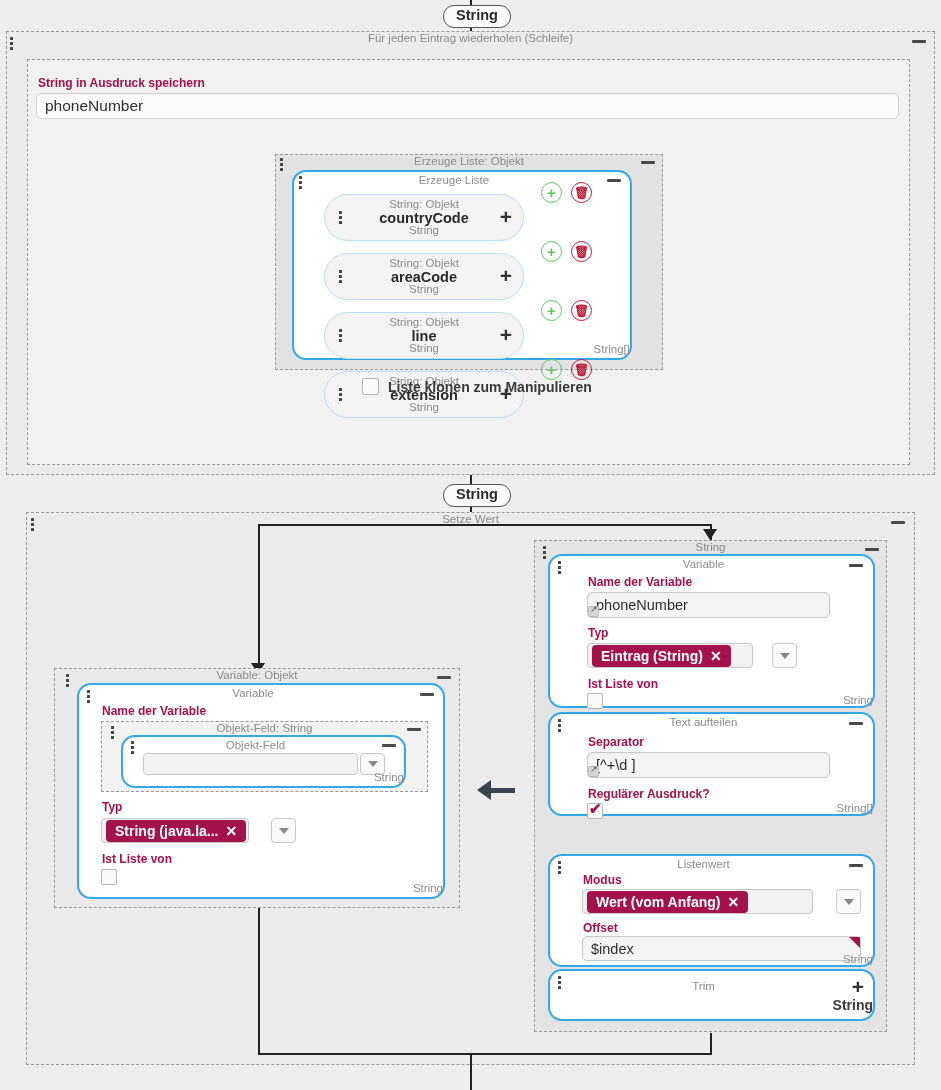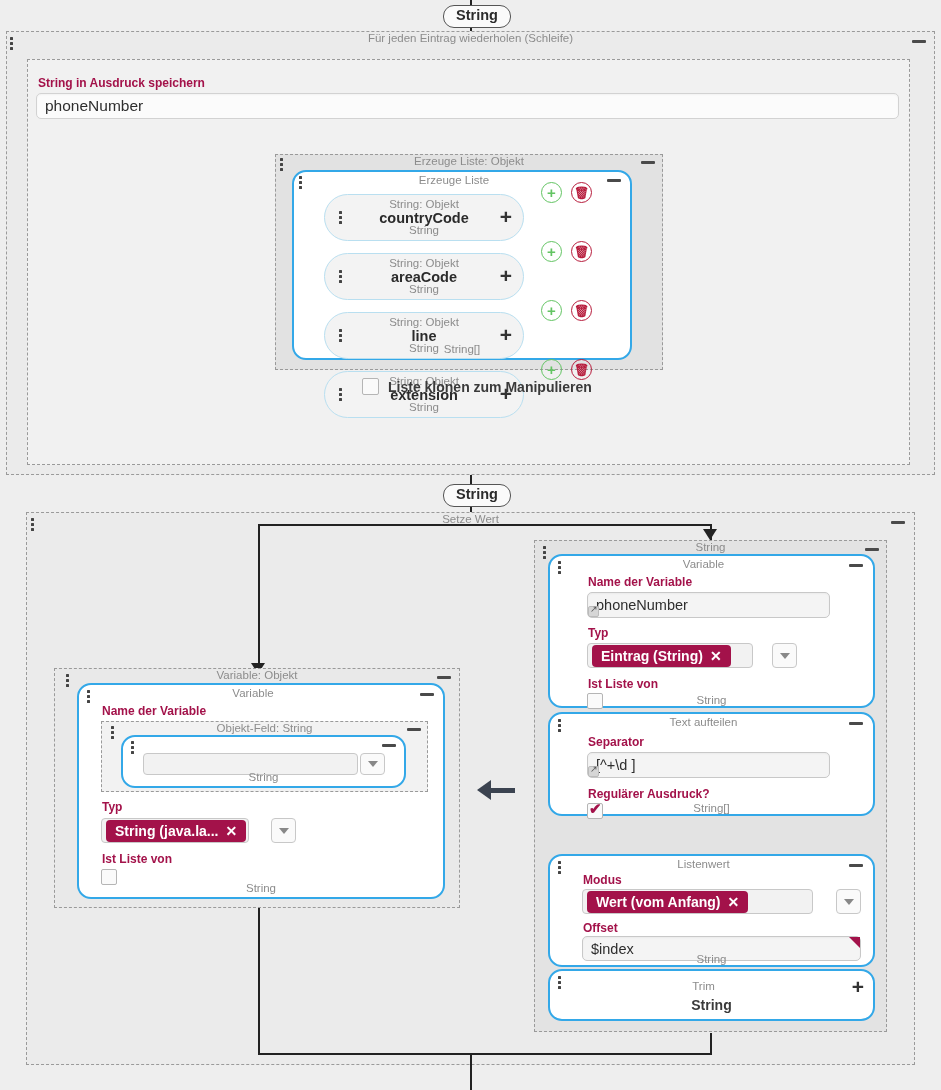--- a/index.html
+++ b/index.html
@@ -81,21 +81,21 @@
     background: #ffffff;
     border: 2.5px solid #33a8e8;
     border-radius: 14px;
   }
   .node-title {
     position: absolute; left: 0; right: 16px; top: 1px;
     text-align: center; font-size: 11.5px; color: #8c8c8c; line-height: 15px;
   }
   .node-foot {
     position: absolute; left: 0; right: 0; bottom: 2px;
-    text-align: center; font-size: 11.5px; color: #8c8c8c; line-height: 14px;
+    text-align: right; font-size: 11.5px; color: #8c8c8c; line-height: 14px;
   }
   .node-foot.b { font-weight: bold; color: #3a3a3a; font-size: 14px; }
 
   
   .flabel {
     position: absolute;
     color: #a3124a;
     font-weight: bold;
     font-size: 12px;
     line-height: 14px;
@@ -382,20 +382,21 @@
       <div class="socket" style="left:22px; top:36px; width:327px; height:71px; background:#f2f2f2;">
         <div class="socket-title">Objekt-Feld: String</div>
         <div class="dots" style="left:9px; top:4px;">
             <i></i>
             <i></i>
             <i></i>
           </div>
         <div class="minus" style="right:6px; top:6px;"></div>
 
         <div class="node" style="left:19px; top:13px; width:285px; height:53px;">
+          <div class="node-title">Objekt-Feld</div>
           <div class="dots" style="left:8px; top:4px;">
               <i></i>
               <i></i>
               <i></i>
             </div>
           <div class="minus" style="right:8px; top:7px;"></div>
 
           <div class="emptysel" style="left:20px; top:16px; width:215px; height:22px;">
             <span style="position:absolute;left:6px;top:2px;font-size:13px;color:#333;"></span>
           </div>

